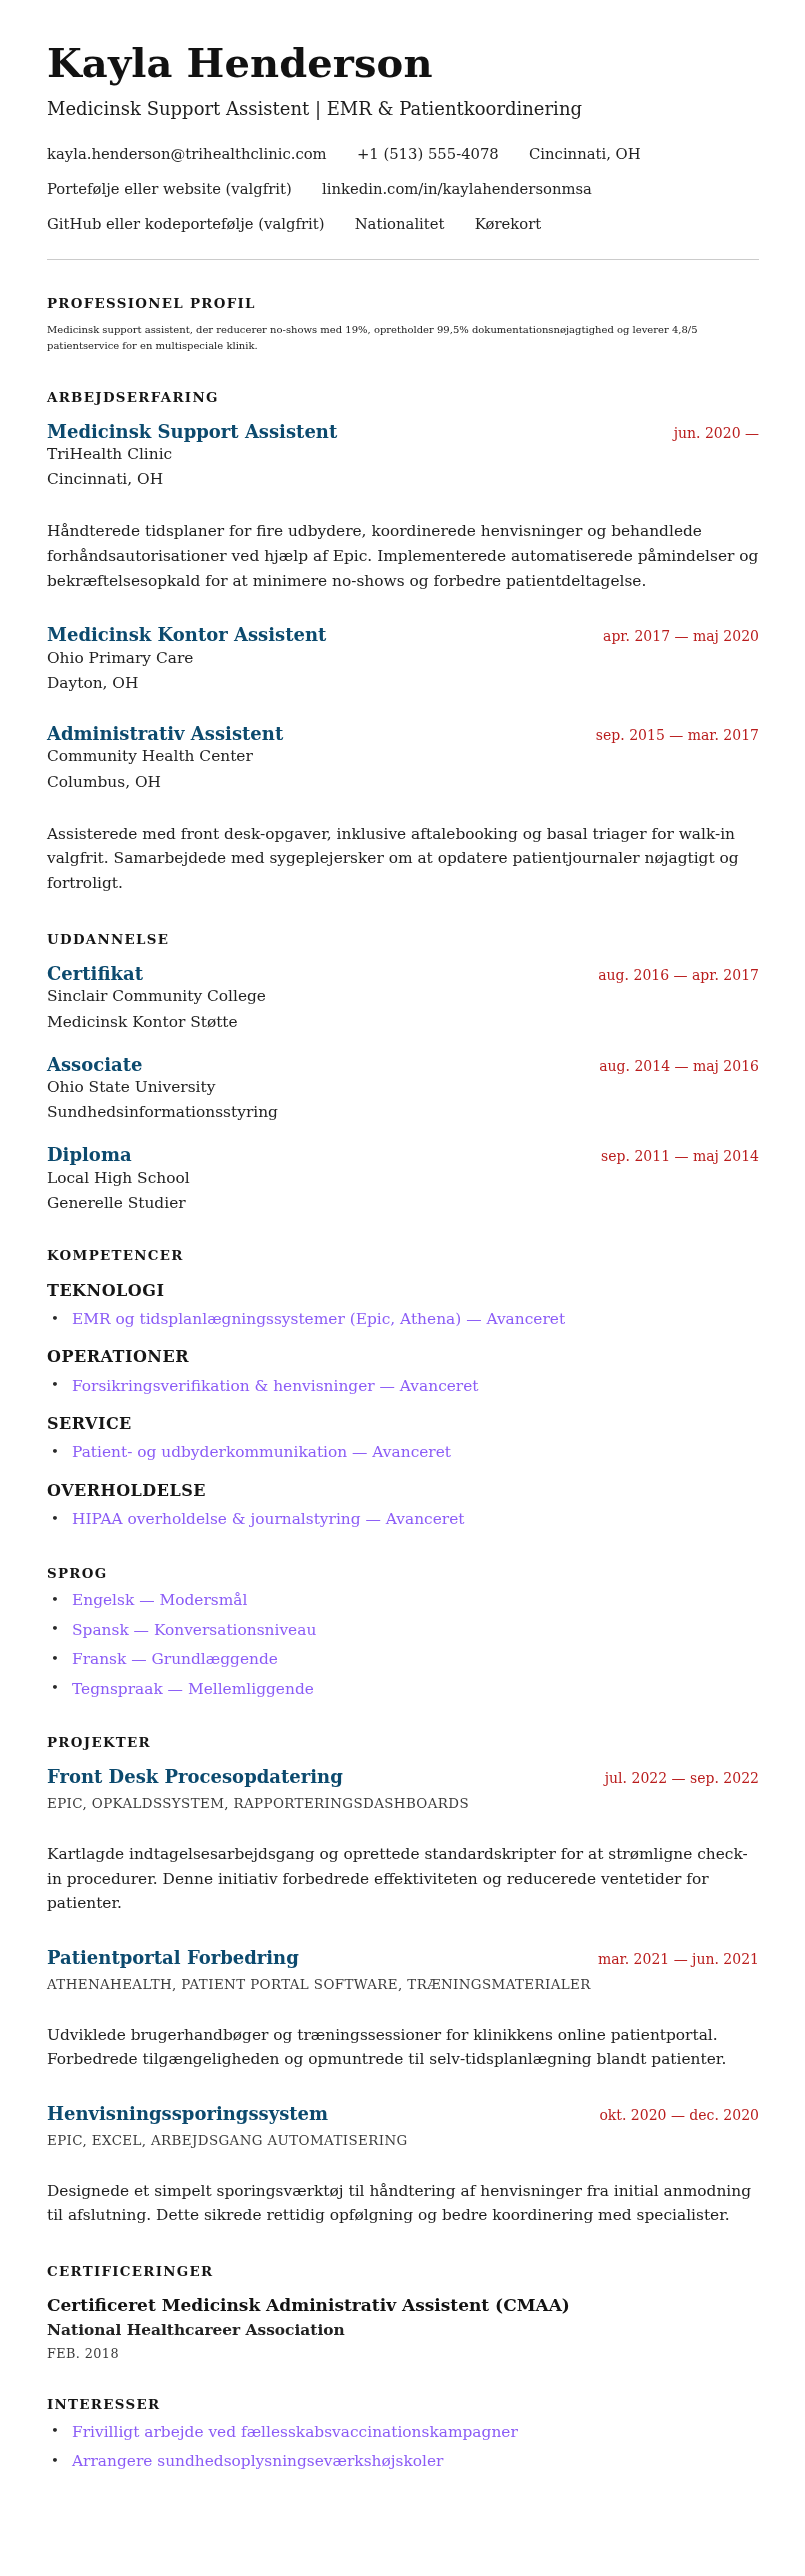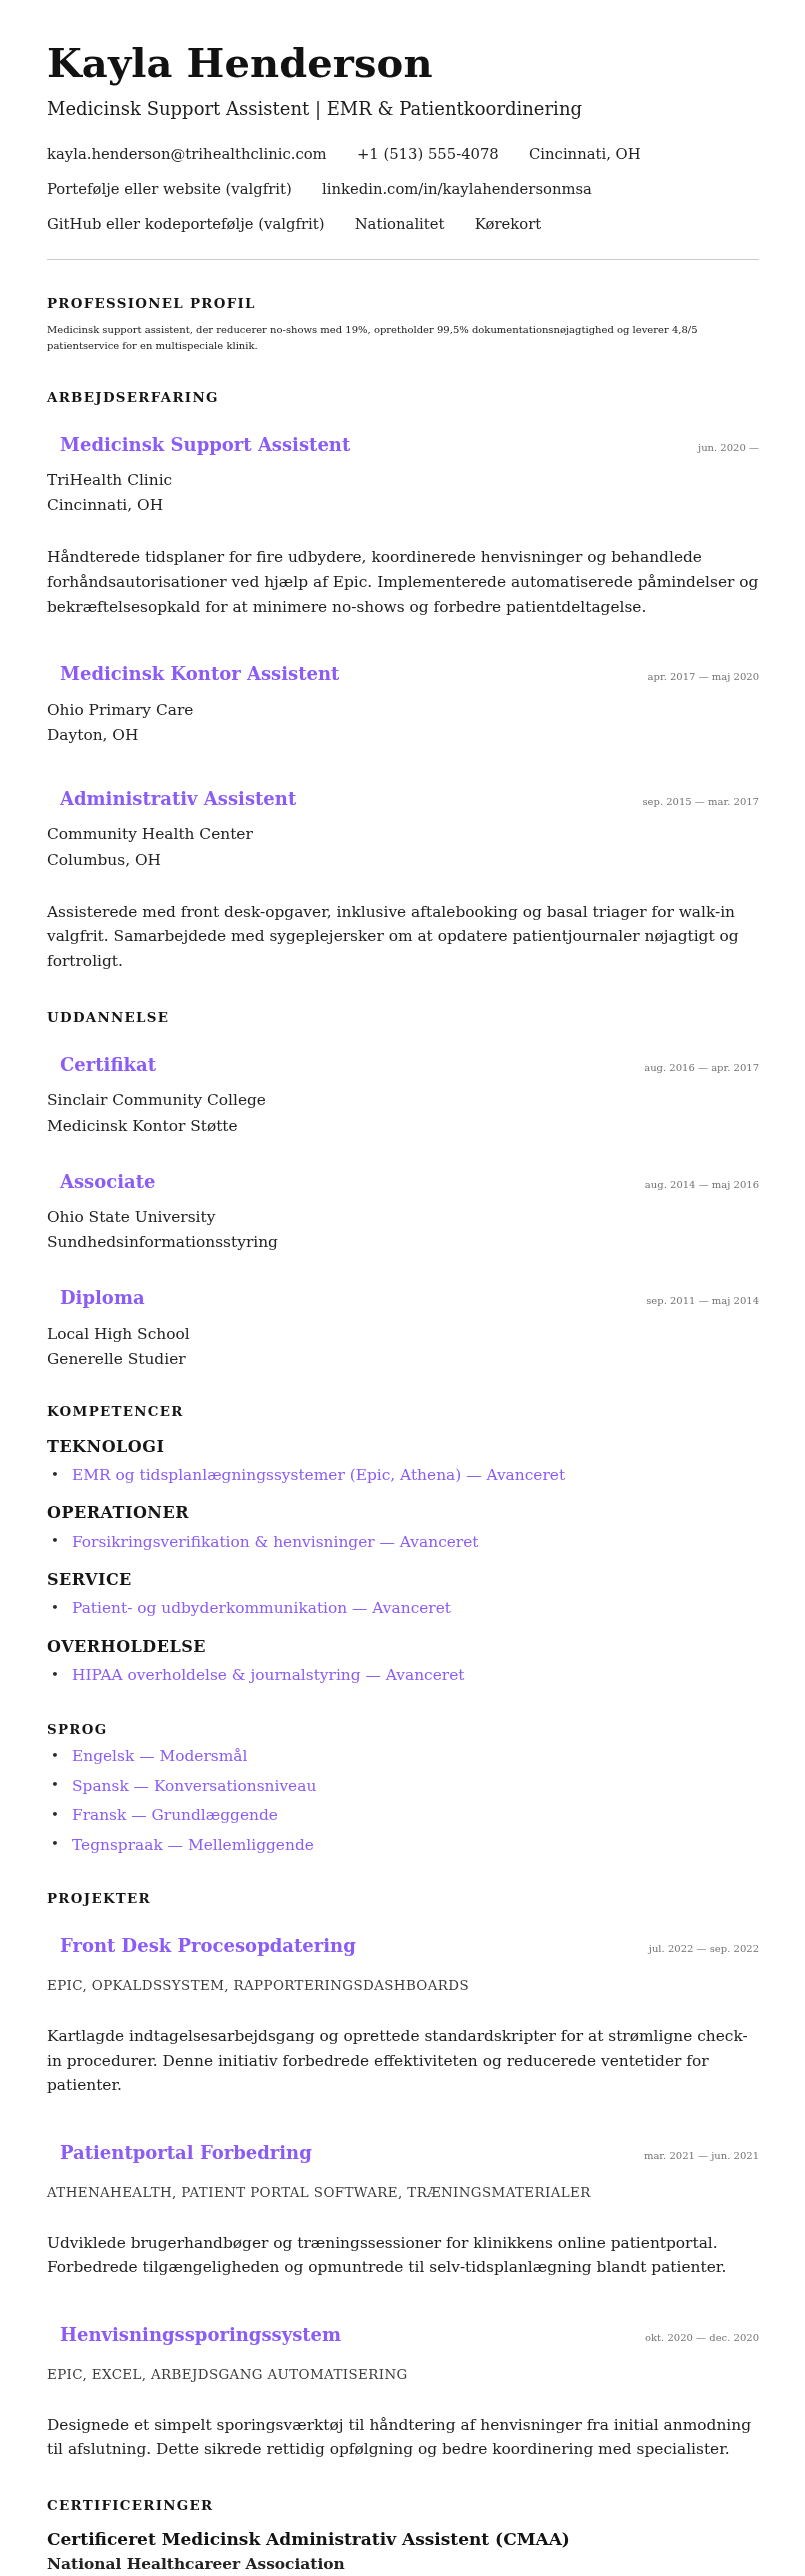--- a/index.html
+++ b/index.html
@@ -70,26 +70,26 @@
   .job + .job, .proj + .proj { margin-top: 31px; }
   .edu-entry + .edu-entry { margin-top: 23px; }
   .entry-head {
     display: flex;
     justify-content: space-between;
     align-items: baseline;
   }
   .entry-title {
     font-size: 18px;
     font-weight: 700;
-    color: #8b5cf6;
-    margin: 13px;
+    color: #0c4a6e;
+    margin: 0;
   }
   .entry-dates {
-    font-size: 10px;
-    color: #737373;
+    font-size: 14px;
+    color: #b91c1c;
     white-space: nowrap;
     margin-left: 16px;
   }
   .entry-sub1 {
     font-size: 15.4px;
     color: #222222;
     margin: 3.4px 0 0 0;
   }
   .entry-sub2 {
     font-size: 15.4px;

